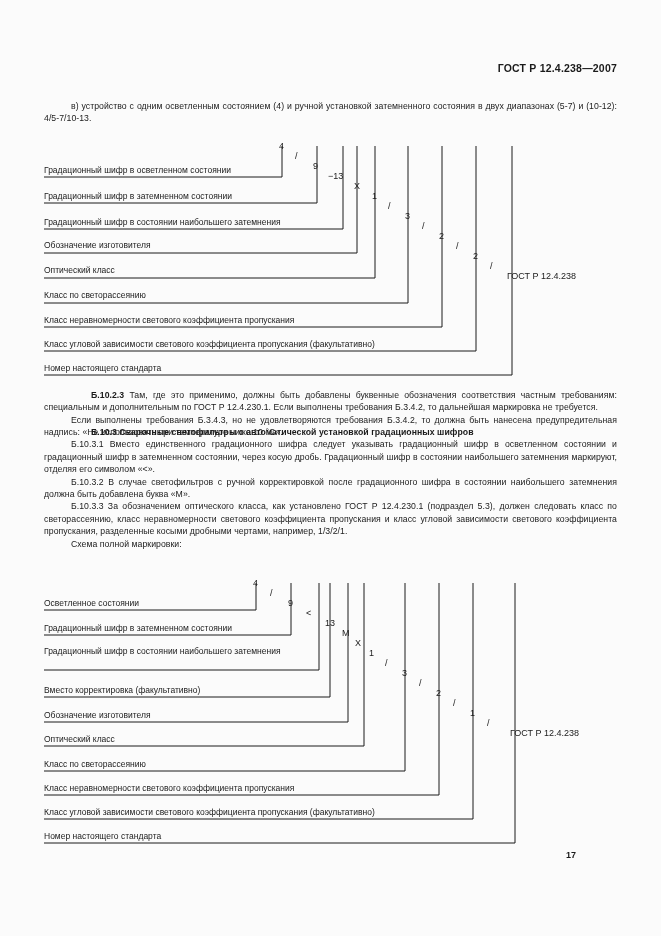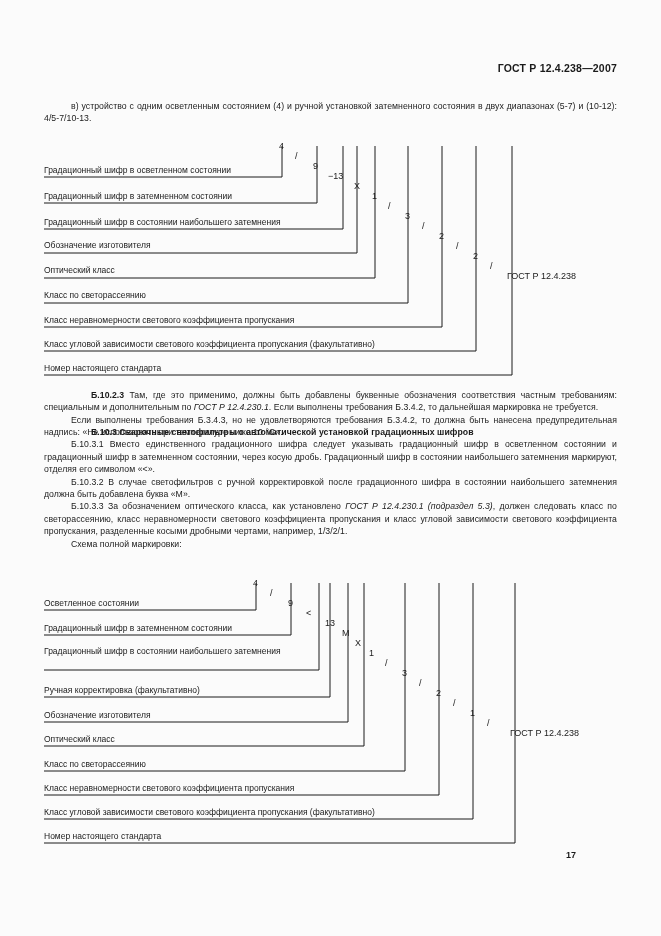--- a/index.html
+++ b/index.html
@@ -23,21 +23,21 @@
   .txt {
     position:absolute;
     font-size:8.7px;
     line-height:12.4px;
     text-align:justify;
     letter-spacing:.05px;
   }
   .txt p { margin:0; }
   .ind { text-indent:27px; }
   .bold { font-weight:bold;padding-left:20px; }
-  .it { font-style:italic; }
+  .it { }
 
   
   .diagram { position:absolute; }
   .code-row { position:absolute; white-space:pre; font-size:9px; }
   .code-row span { position:absolute; }
 
   .lbl {
     position:absolute;
     font-size:8.5px;
     line-height:11px;
@@ -145,21 +145,21 @@
       <span style="left:436px;">2</span>
       <span style="left:453px;">/</span>
       <span style="left:470px;">1</span>
       <span style="left:487px;">/</span>
       <span style="left:510px;">ГОСТ Р 12.4.238</span>
     </div>
 
     <div class="lbl" style="left:44px; top:598px;">Осветленное состоянии</div>
     <div class="lbl" style="left:44px; top:623px;">Градационный шифр в затемненном состоянии</div>
     <div class="lbl wrap" style="left:44px; top:646px; width:250px;">Градационный шифр в состоянии наибольшего затемнения</div>
-    <div class="lbl" style="left:44px; top:685px;">Ручная корректировка (факультативно)</div>
+    <div class="lbl" style="left:44px; top:685px;">Вместо корректировка (факультативно)</div>
     <div class="lbl" style="left:44px; top:710px;">Обозначение изготовителя</div>
     <div class="lbl" style="left:44px; top:734px;">Оптический класс</div>
     <div class="lbl" style="left:44px; top:759px;">Класс по светорассеянию</div>
     <div class="lbl" style="left:44px; top:783px;">Класс неравномерности светового коэффициента пропускания</div>
     <div class="lbl" style="left:44px; top:807px;">Класс угловой зависимости светового коэффициента пропускания (факультативно)</div>
     <div class="lbl" style="left:44px; top:831px;">Номер настоящего стандарта</div>
 
     <svg class="leaders" width="661" height="936">
 
       <path d="M256,583 L256,610 L44,610"></path>

